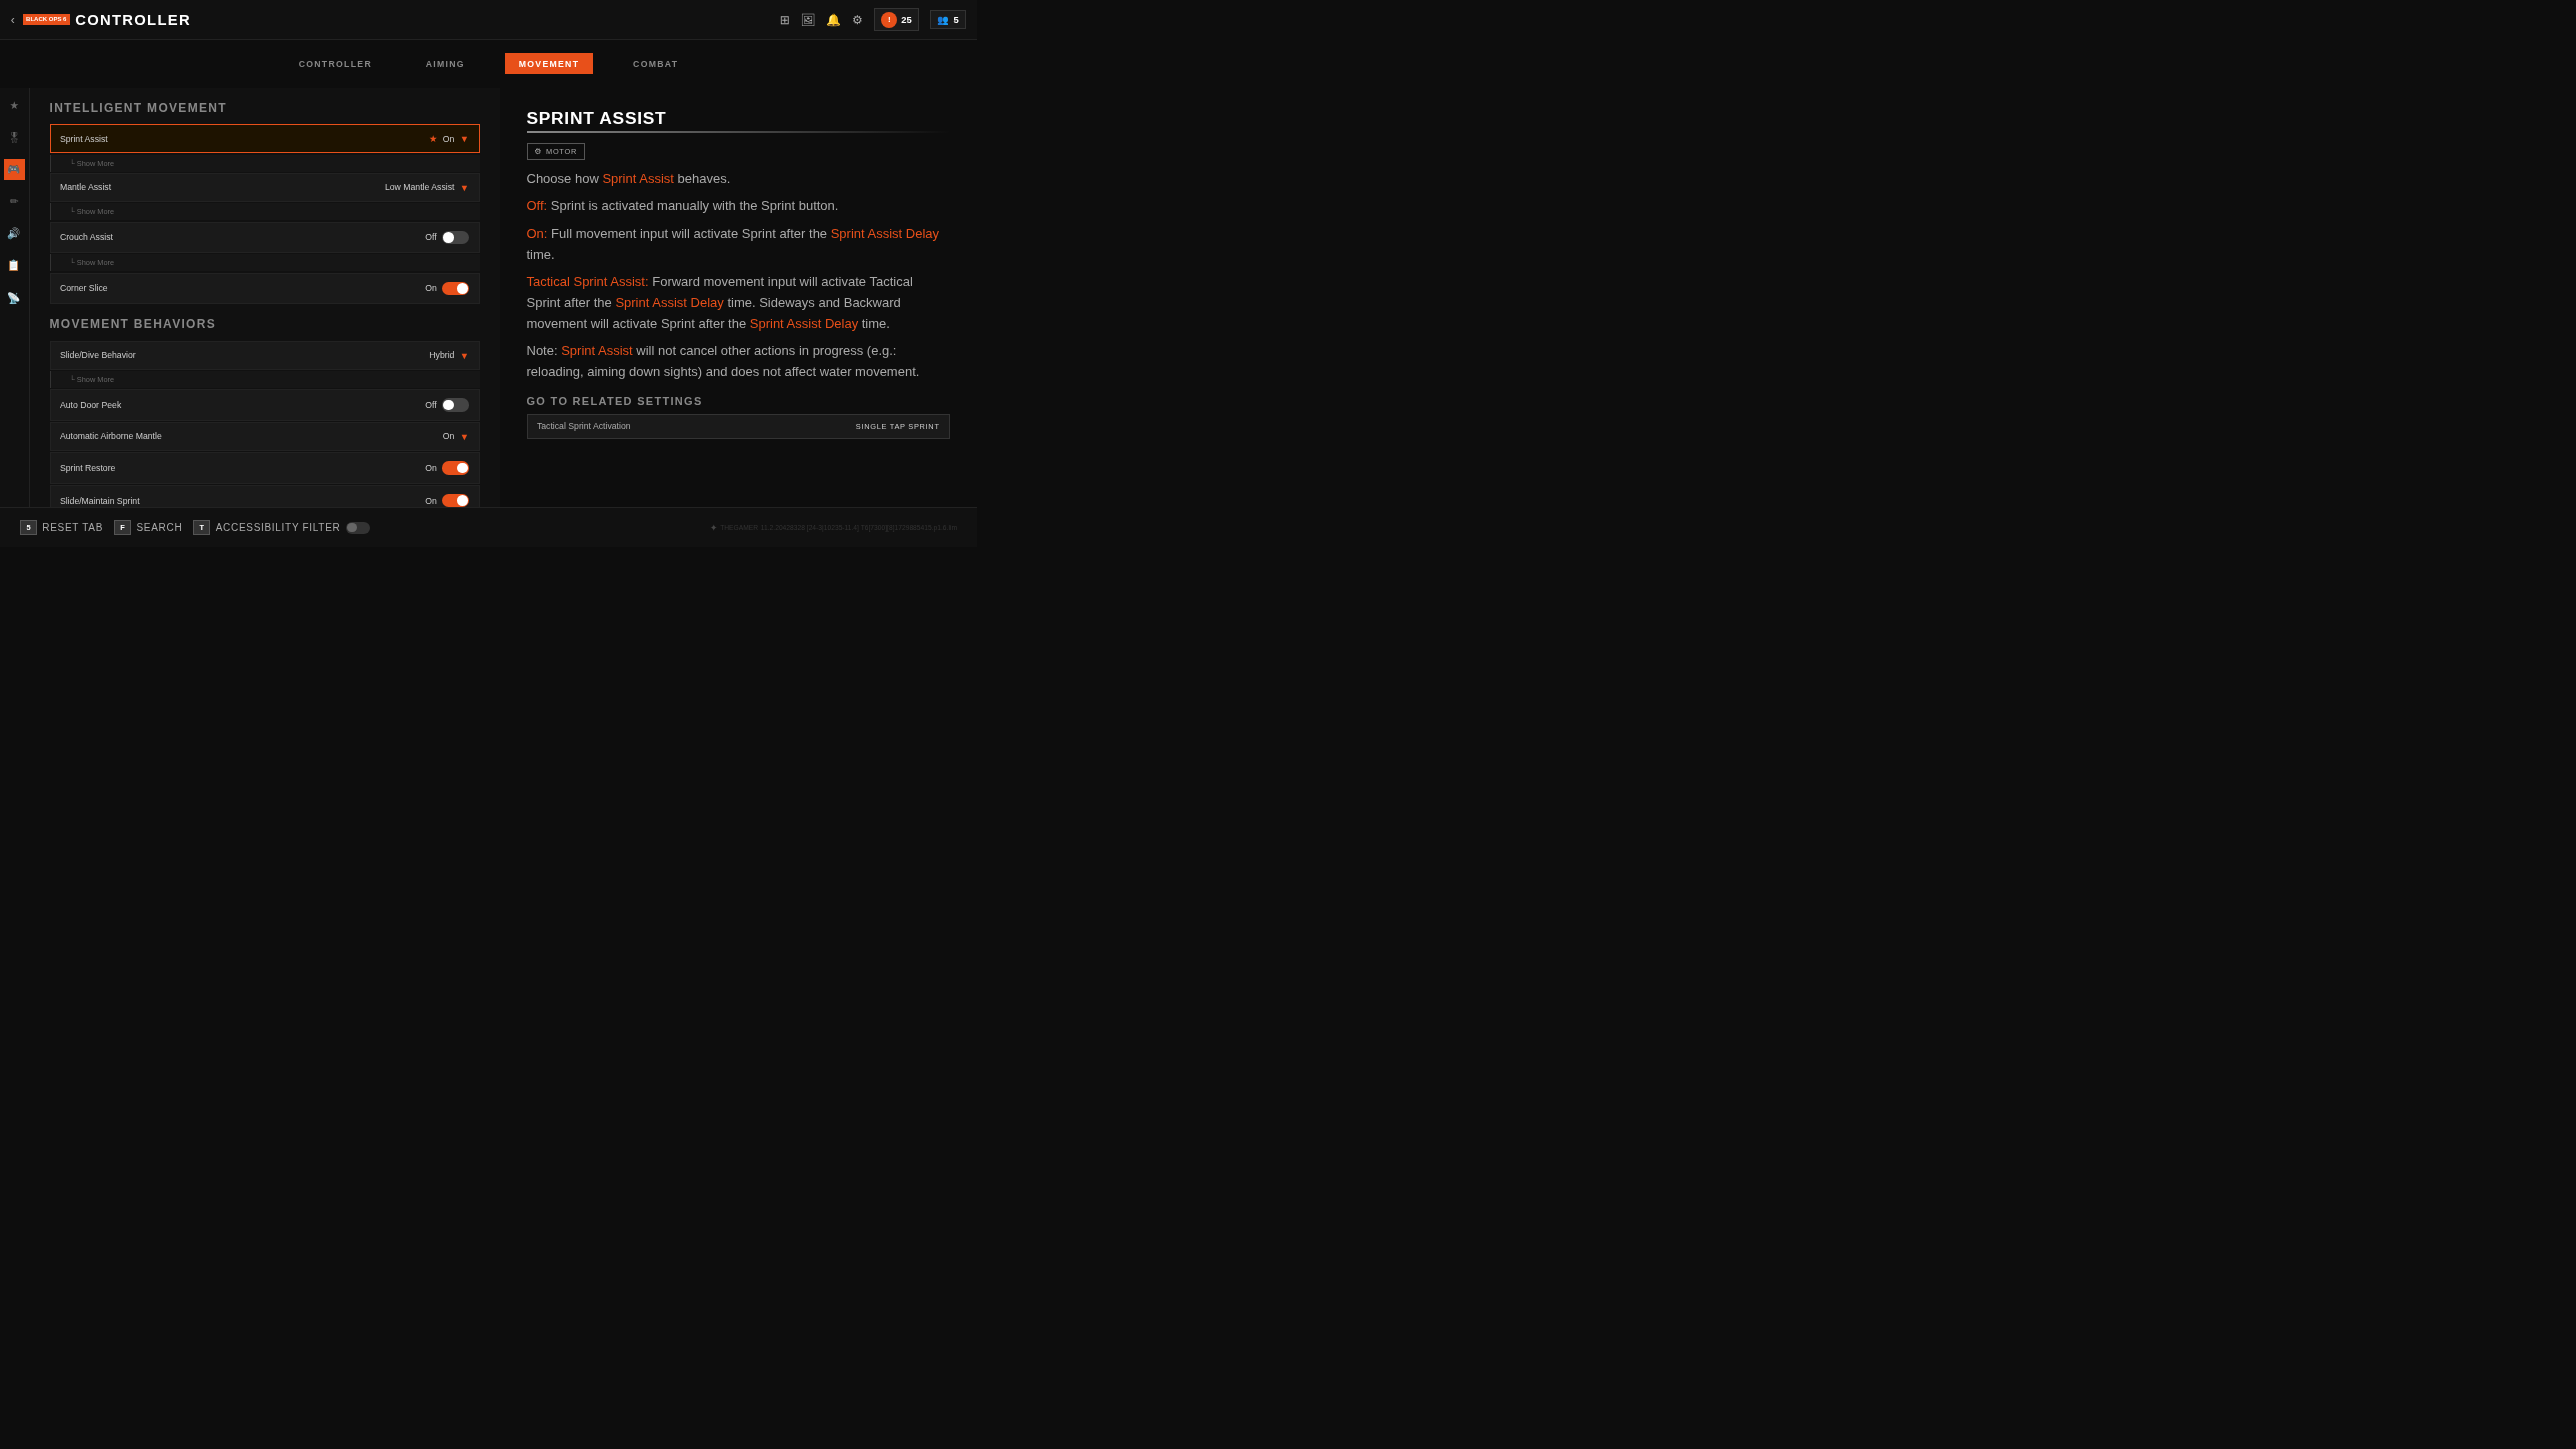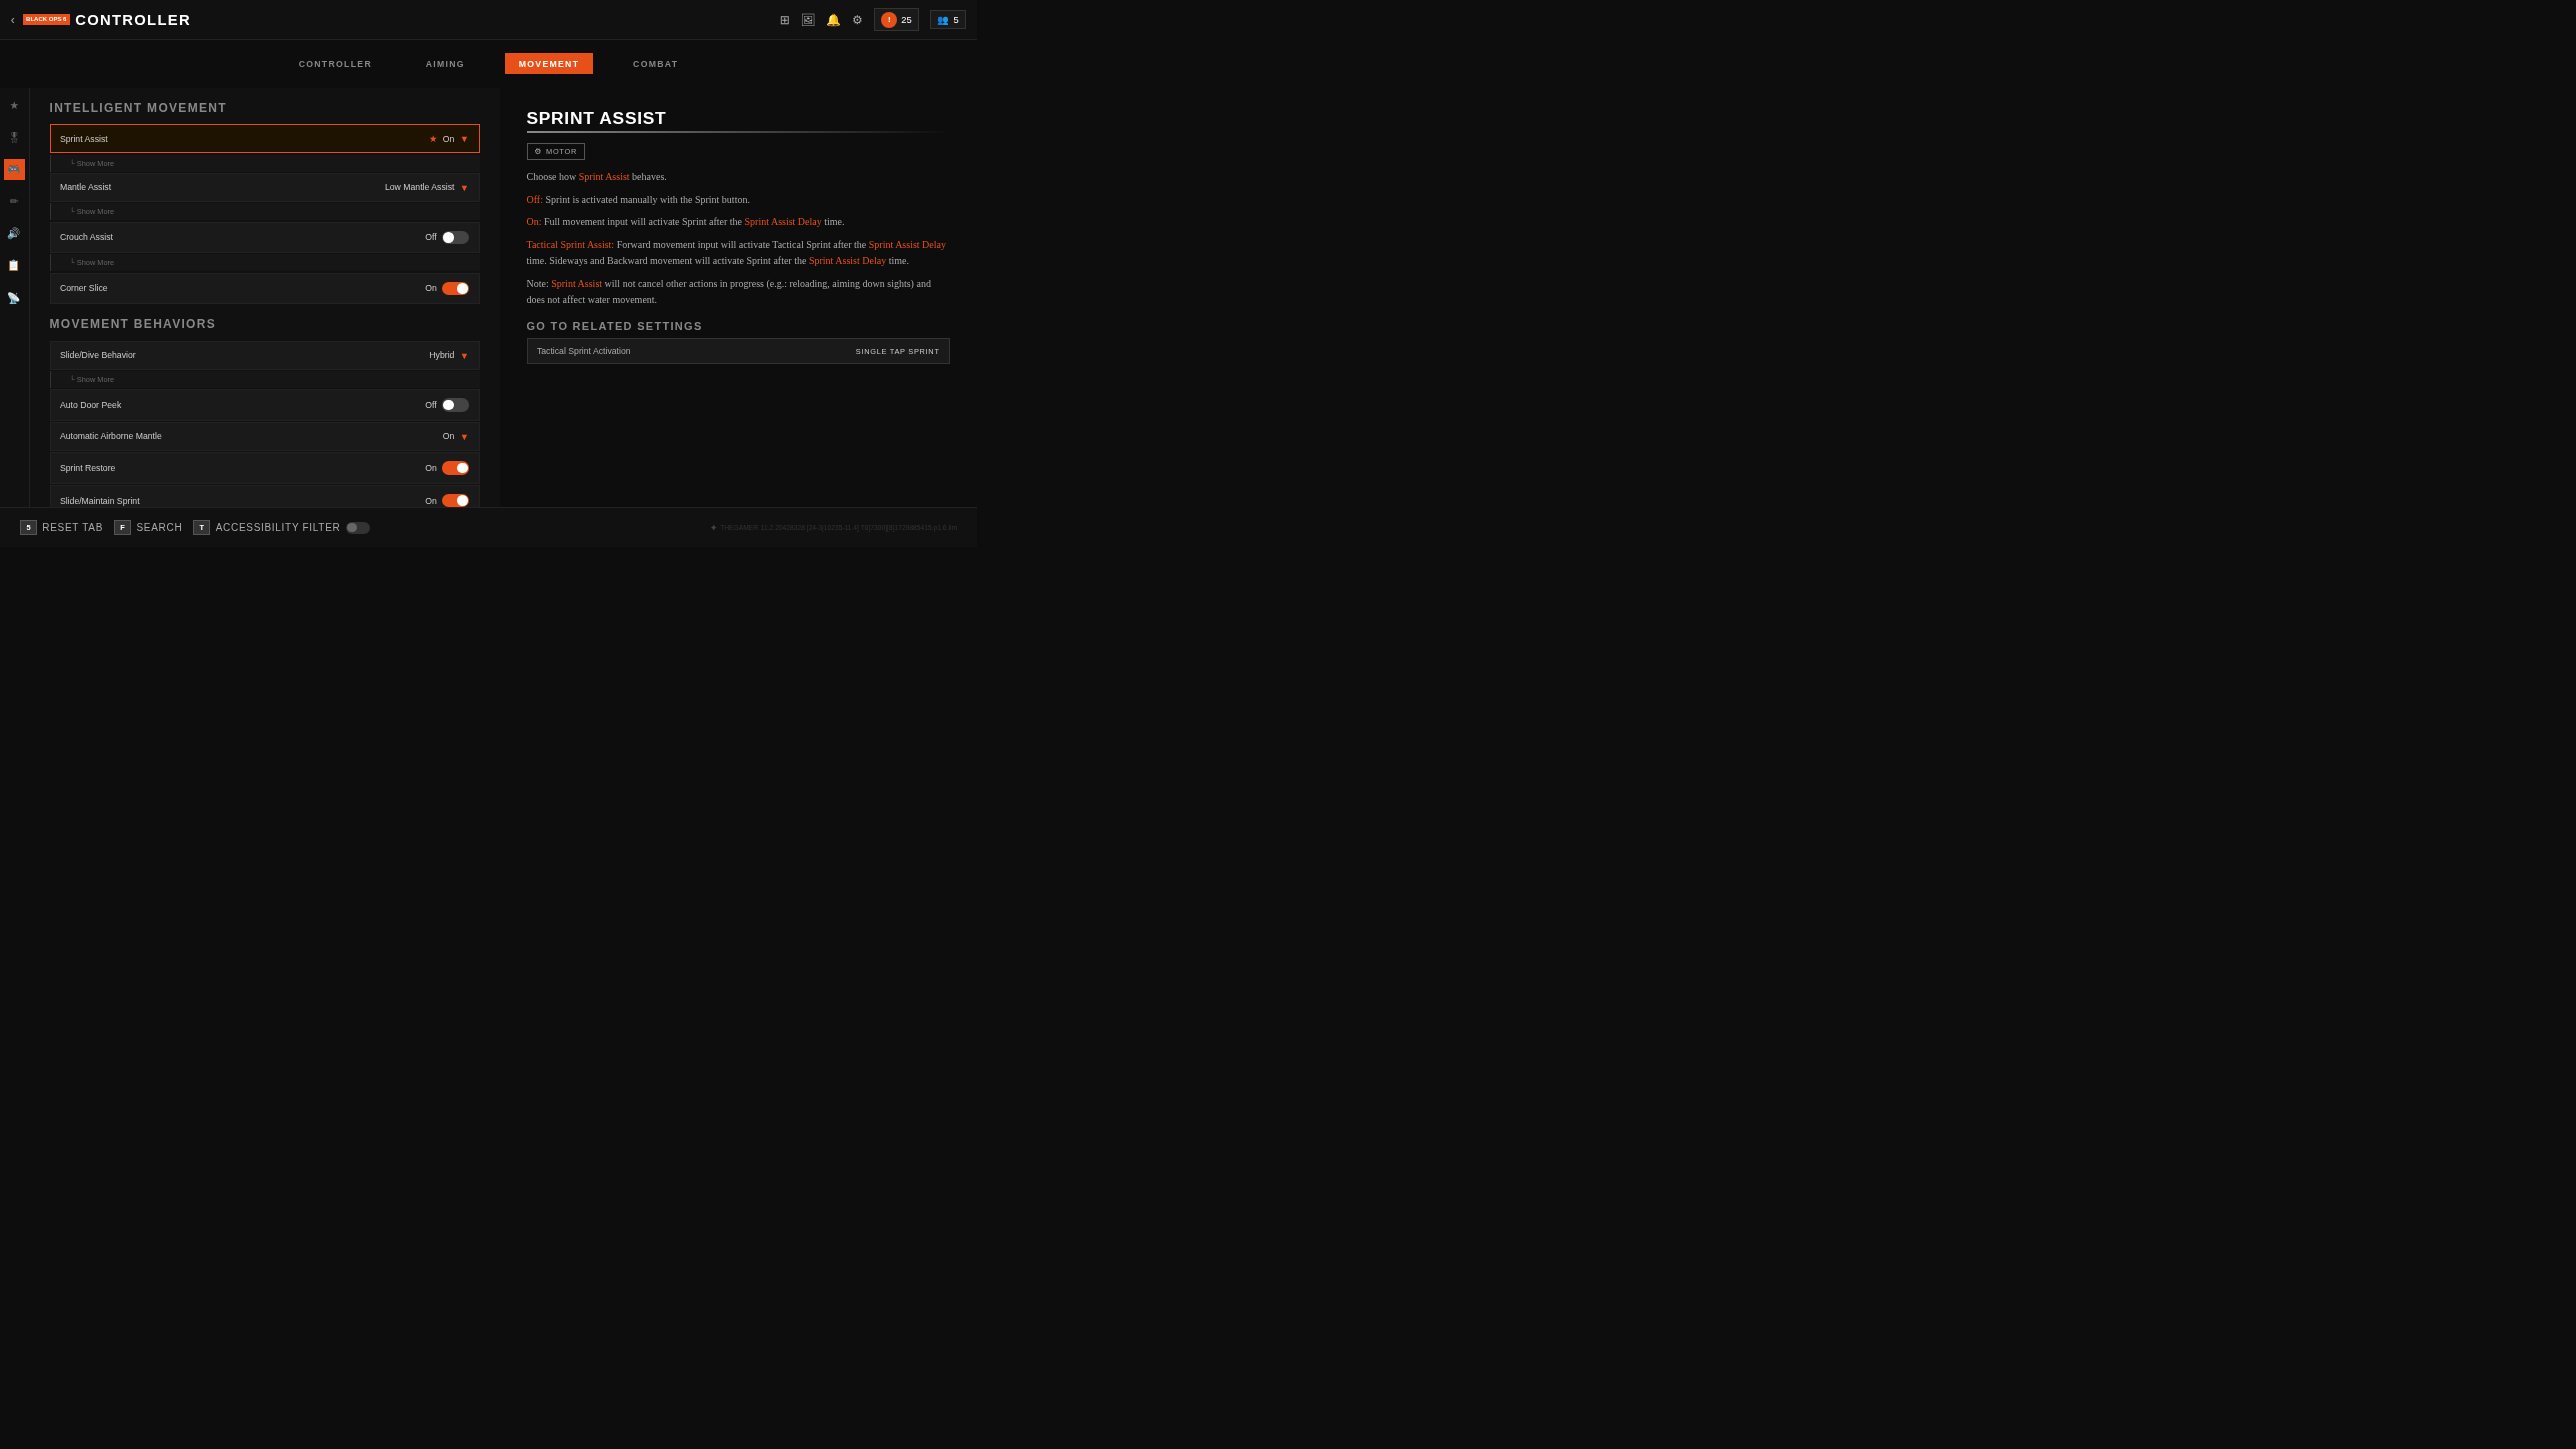--- a/index.html
+++ b/index.html
@@ -76,21 +76,21 @@
       background: #e8501a;
       display: flex;
       align-items: center;
       justify-content: center;
       color: white;
       font-weight: bold;
       font-size: 8px;
     }
     .header-user-count {
       color: white;
-      font-weight: normal;
+      font-weight: bold;
     }
     .header-friends {
       display: flex;
       align-items: center;
       gap: 4px;
       background: #1a1a1a;
       padding: 2.7px 6.7px;
       border: 0.7px solid #333;
     }
 
@@ -258,24 +258,23 @@
       font-size: 7.4px;
       text-transform: uppercase;
       letter-spacing: 0.7px;
       margin-bottom: 9.4px;
     }
     .info-badge-icon {
       font-size: 8px;
     }
     .info-desc {
       color: #aaa;
-      font-size: 10px;
+      font-size: 13px;
       line-height: 1.6;
       margin-bottom: 6.7px;
-      font-family: Liberation Serif, serif;
     }
     .info-desc .orange { color: #e8501a; }
     .related-title {
       color: #888;
       font-size: 11px;
       letter-spacing: 1.3px;
       text-transform: uppercase;
       margin-top: 12px;
       margin-bottom: 6.7px;
       font-weight: bold;

